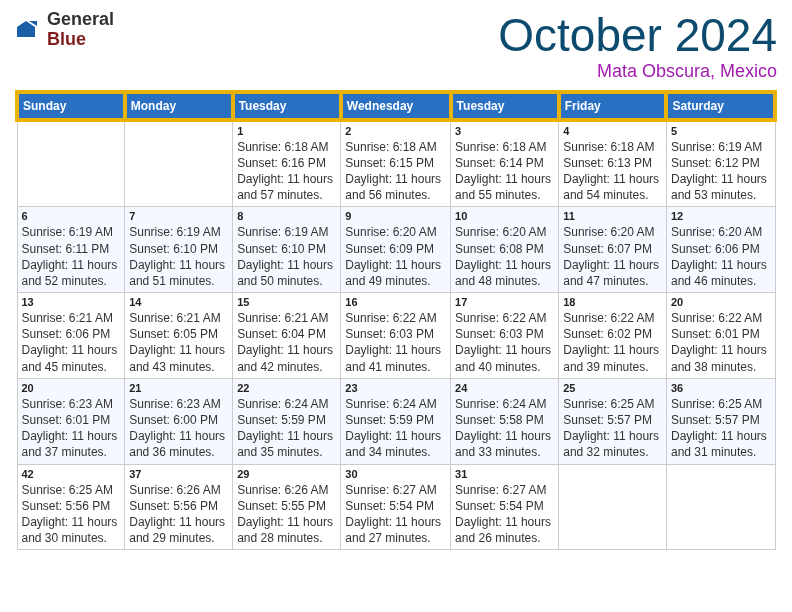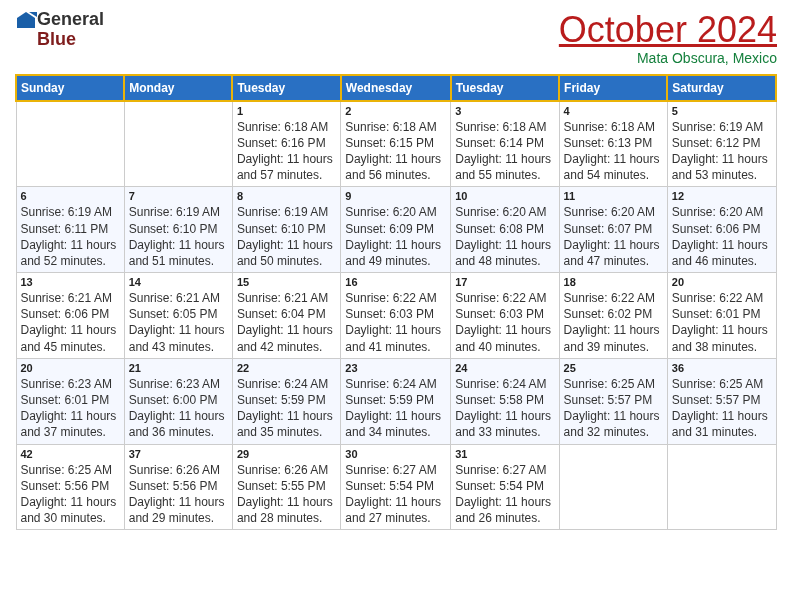--- a/index.html
+++ b/index.html
@@ -17,61 +17,60 @@
       background: #fff;
     }
     .header {
       display: flex;
       justify-content: space-between;
       align-items: flex-start;
       margin-bottom: 8px;
     }
     .logo {
       display: flex;
-      align-items: flex-start;
-      gap: 0;
+      align-items: center;
+      gap: 10px;
     }
     .logo-text {
       font-size: 18px;
       font-weight: bold;
       line-height: 1.1;
     }
     .logo-general { color: #333; }
     .logo-blue { color: #7f1d1d; }
     .logo-icon {
       width: 22px;
       height: 22px;
     }
     .title-block {
       text-align: right;
     }
     .month-title {
-      font-size: 36px;
+      font-size: 46px;
       font-weight: normal;
-      color: #b91c1c;
+      color: #0c4a6e;
       line-height: 1.1;
-      text-decoration: underline;
     }
     .subtitle {
-      font-size: 14px;
-      color: #15803d;
+      font-size: 18px;
+      color: #a21caf;
     }
     .calendar {
       width: 100%;
       border-collapse: collapse;
       font-size: 10px;
     }
     .calendar th {
       background: #2970c3;
       color: #fff;
       padding: 5px 4px;
       text-align: left;
       font-size: 12px;
       font-weight: bold;
-      border: 2px solid #eab308;
+      border: 4px solid #eab308;
     }
     .calendar td {
       border: 1px solid #ccc;
       vertical-align: top;
       padding: 3px 4px;
       width: 113px;
       min-height: 70px;
       background: #fff;
     }
     .calendar tr:nth-child(even) td {

